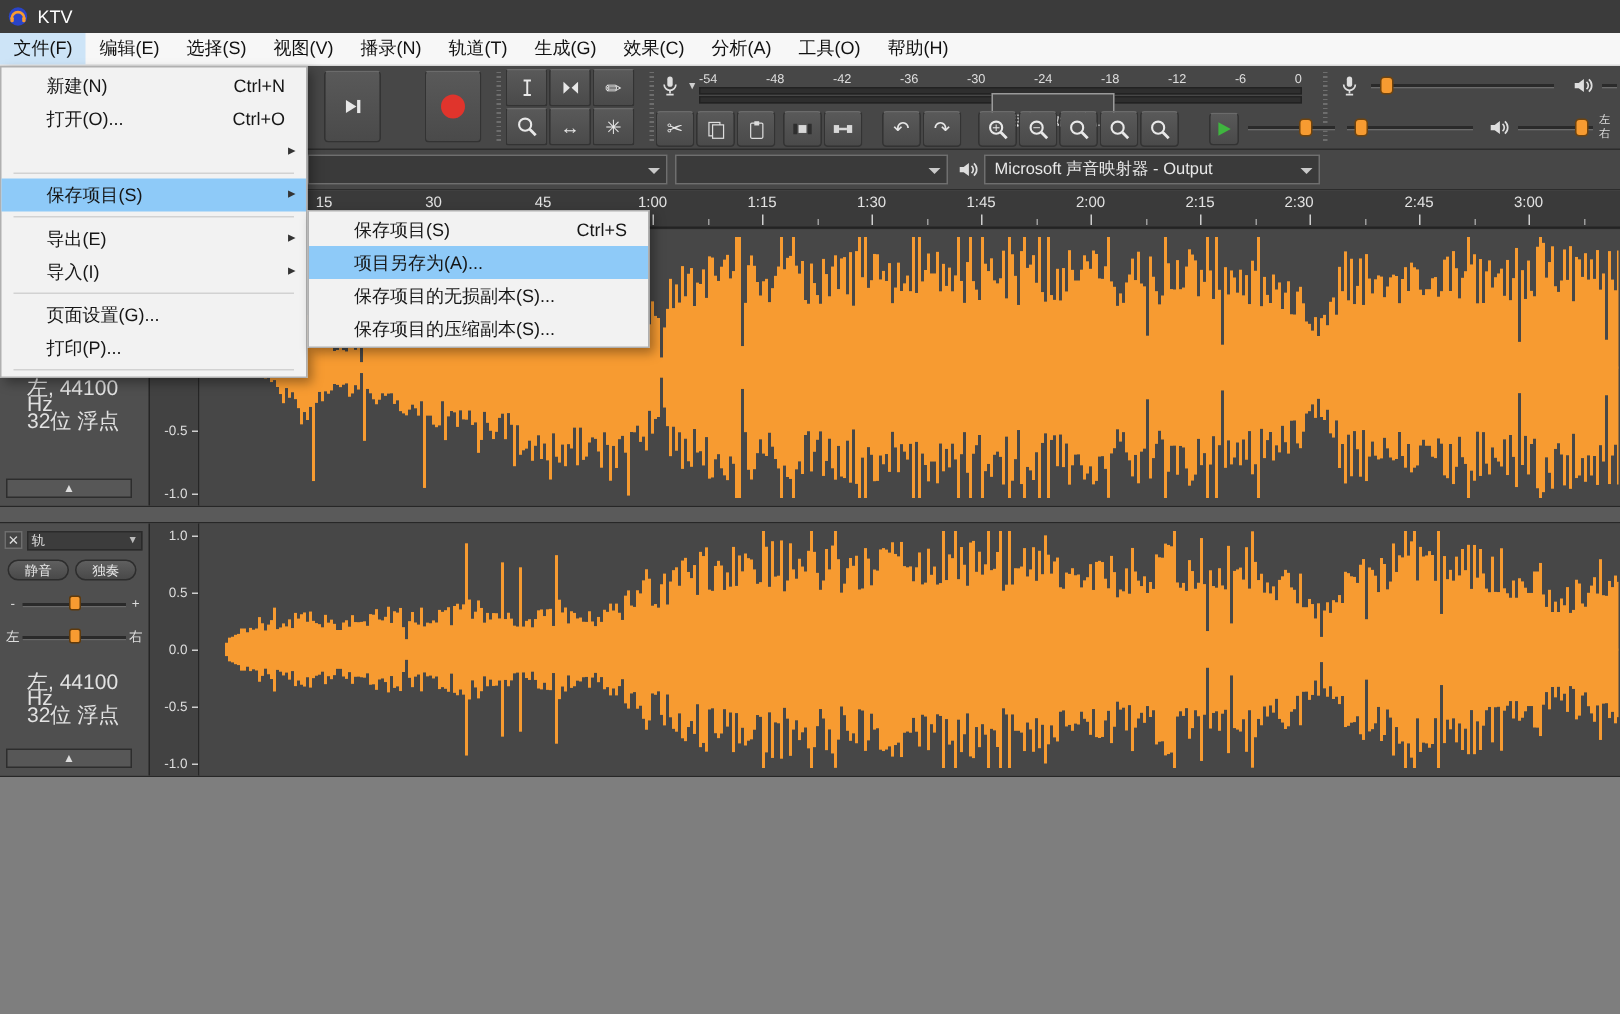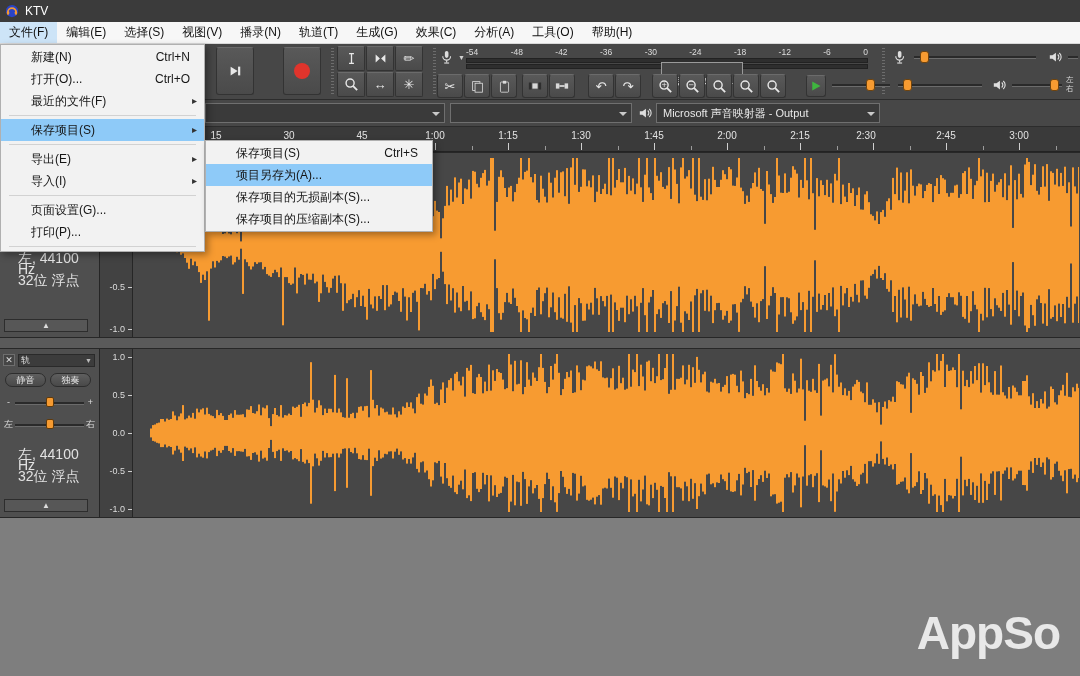--- a/index.html
+++ b/index.html
@@ -1394,33 +1394,31 @@
             <rect x="935" y="47.8" width="2" height="72.3" fill="#f79b31"></rect>
             <rect x="937" y="48.2" width="2" height="71.6" fill="#f79b31"></rect>
             <rect x="939" y="38.3" width="2" height="91.4" fill="#f79b31"></rect>
             <rect x="941" y="42.4" width="2" height="83.2" fill="#f79b31"></rect>
             <rect x="943" y="34.7" width="2" height="98.5" fill="#f79b31"></rect>
             <rect x="945" y="38.9" width="2" height="90.2" fill="#f79b31"></rect>
           </svg></div>
       </div>
   </div>
 
-  <div class="watermark">AppSo</div>
 
   <div class="menu-panel" id="file-menu">
       <div class="mitem">
         <span class="mlabel">新建(N)</span>
         <span class="mshort">Ctrl+N</span>
       </div>
       <div class="mitem">
         <span class="mlabel">打开(O)...</span>
         <span class="mshort">Ctrl+O</span>
       </div>
       <div class="mitem">
-        <span class="mlabel">最近的文件(F)</span>
         <span class="marrow">▸</span>
       </div>
       <div class="msep"></div>
       <div class="mitem hl">
         <span class="mlabel">保存项目(S)</span>
         <span class="marrow">▸</span>
       </div>
       <div class="msep"></div>
       <div class="mitem">
         <span class="mlabel">导出(E)</span>

